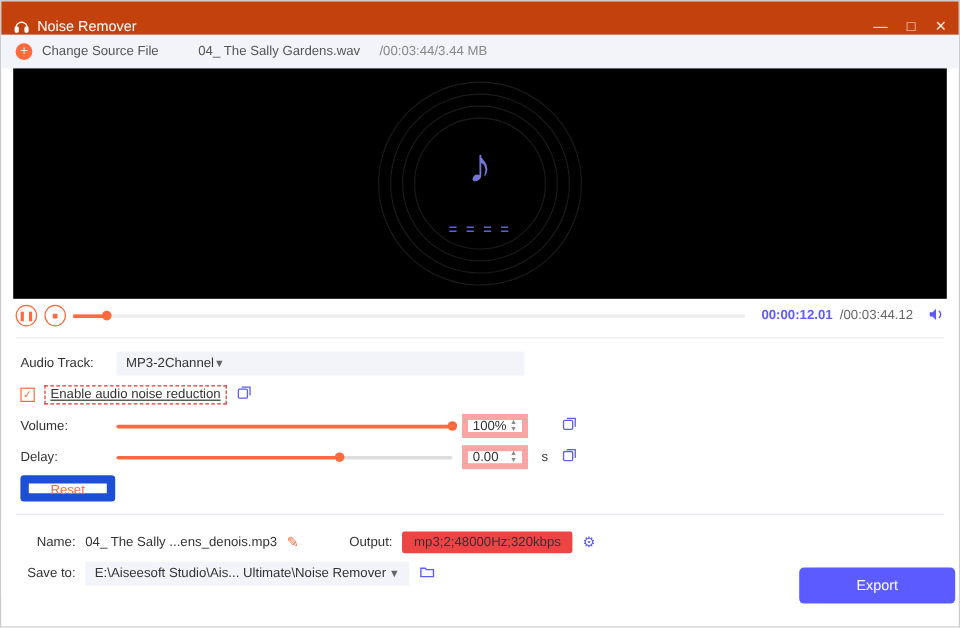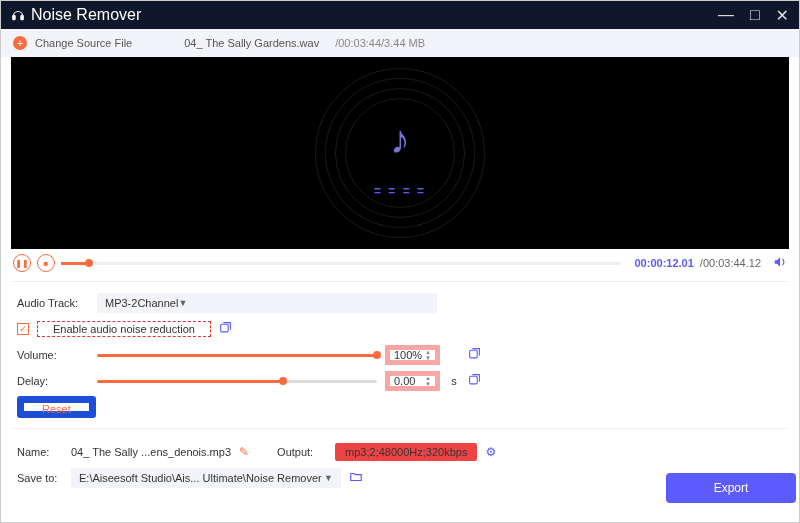--- a/index.html
+++ b/index.html
@@ -1,25 +1,25 @@
 <!DOCTYPE html>
 <html><head>
 <meta charset="utf-8">
 <style>
 * { box-sizing: border-box; margin: 0; padding: 0; font-family: "Segoe UI", Arial, sans-serif; }
 body { background: #fff; width: 800px; height: 523px; overflow: hidden; border: 1px solid #ccc; }
 
-.titlebar { height: 28px; background: #0f172a; display: flex; align-items: center; padding: 0 10px; color: #fff; font-size: 16px; }
+.titlebar { height: 28px; background: #c2410c; display: flex; align-items: flex-end; padding: 0 10px; color: #fff; font-size: 12px; }
 .titlebar .app-logo { width: 14px; height: 14px; margin-right: 6px; }
 .titlebar .winctl { margin-left: auto; display: flex; gap: 16px; }
 .titlebar .winctl span { cursor: pointer; opacity: .85; }
 
 .sourcebar { height: 28px; background: #f3f4f9; display: flex; align-items: center; padding: 0 12px; font-size: 11px; color: #555; gap: 8px; }
 .plus-icon { width: 14px; height: 14px; background: #fd6a3e; border-radius: 50%; display: flex; align-items: center; justify-content: center; color: #fff; font-size: 11px; }
-.sourcebar .file-info { margin-left: 44px; }
+.sourcebar .file-info { margin-left: 25px; }
 
 .preview { height: 192px; background: #000; position: relative; margin: 0 10px 0 10px; }
 .visual { position: absolute; left: 50%; top: 50%; transform: translate(-50%,-50%); width: 170px; height: 170px; }
 .ring { position: absolute; border: 1px solid #1a1a1a; border-radius: 50%; }
 .r1 { width: 170px; height: 170px; left: 0; top: 0;}
 .r2 { width: 150px; height: 150px; left: 10px; top: 10px;}
 .r3 { width: 130px; height: 130px; left: 20px; top: 20px;}
 .r4 { width: 110px; height: 110px; left: 30px; top: 30px;}
 .note { position: absolute; left: 50%; top: 42%; transform: translate(-50%,-50%); color: #7575d6; font-size: 40px; }
 .eq { position: absolute; left: 50%; top: 68%; transform: translateX(-50%); color: #5b5bff; font-size: 12px; letter-spacing: 2px; font-weight: bold; white-space: nowrap; }
@@ -34,34 +34,34 @@
 .vol-ic { color: #5b5bff; margin-left: 6px; font-size: 12px;}
 
 .divider { height: 1px; background: #e8eaf0; margin: 4px 12px; }
 
 .settings { padding: 4px 16px; font-size: 11px; color: #333; }
 .row { display: flex; align-items: center; height: 26px; gap: 8px; }
 .label { width: 72px; }
 .track-select { width: 340px; height: 20px; background: #f3f4f9; border: none; padding: 0 8px; font-size: 11px; color: #333; display: flex; align-items: center; justify-content: flex-start; }
 .caret { font-size: 9px; color: #666;}
 .chk { width: 12px; height: 12px; border: 1.5px solid #fd6a3e; display: inline-flex; align-items: center; justify-content: center; color: #fd6a3e; font-size: 9px; line-height: 1; }
-.highlight { border: 1px dashed #d33; padding: 1px 15px; }
+.highlight { border: 1px dashed #d33; padding: 1px 4px; text-decoration: underline; }
 .link-ic { color: #5b5bff; font-size: 13px; cursor: pointer;}
 
 .slider { flex: 0 0 280px; height: 3px; background: #fd6a3e; position: relative; border-radius: 2px;}
 .slider .knob { position: absolute; right: -4px; top: 50%; transform: translateY(-50%); width: 8px; height: 8px; background: #fd6a3e; border-radius: 50%; }
 .slider.delay { background: linear-gradient(to right, #fd6a3e 65%, #ddd 65%); }
 .slider.delay .knob { left: 65%; right: auto;}
 .valbox { width: 55px; height: 20px; border: 5px solid #fca5a5; display: flex; align-items: center; padding: 0 4px; font-size: 11px; justify-content: space-between;}
 .spin { display: flex; flex-direction: column; font-size: 6px; color: #888; line-height: 6px;}
 .unit { width: 12px; text-align: center;}
 
 .reset-btn { height: 22px; padding: 0 18px; border: 7px solid #1d4ed8; color: #fd6a3e; background: transparent; font-size: 11px; border-radius: 3px; cursor: pointer;}
 
-.footer { padding: 6px 16px; font-size: 11px; color: #333; background: #fff;}
+.footer { padding: 6px 16px; font-size: 11px; color: #333; background: #fff; text-align: right;}
 .footer .row { height: 26px;}
 .output-val { background: #ef4444; padding: 3px 10px; border-radius: 2px;}
 .gear { color: #5b5bff; font-size: 12px; cursor: pointer;}
 .pencil { color: #fd6a3e; font-size: 12px; cursor: pointer;}
 .export-btn { position: absolute; right: 4px; bottom: 20px; width: 130px; height: 30px; background: #5b5bff; color: #fff; border: none; border-radius: 4px; font-size: 12px; cursor: pointer;}
 .saveto-select { width: 270px; height: 20px; background: #f3f4f9; display: flex; align-items: center; justify-content: space-between; padding: 0 8px; font-size: 11px;}
 .folder-ic { color: #5b5bff; font-size: 13px; cursor: pointer;}
 </style>
 </head>
 <body>

